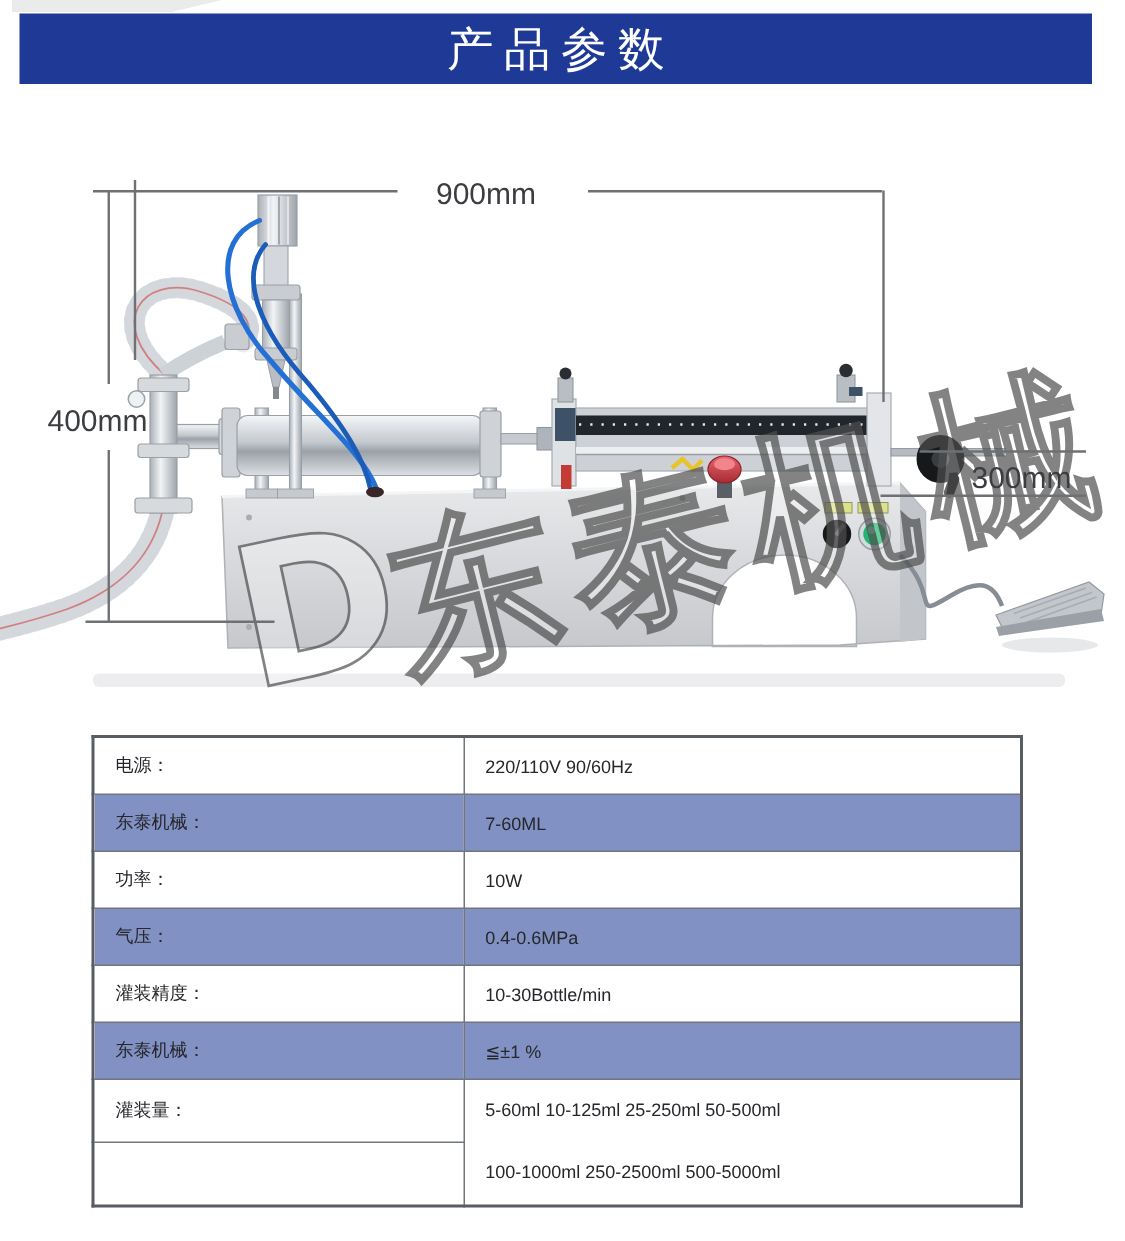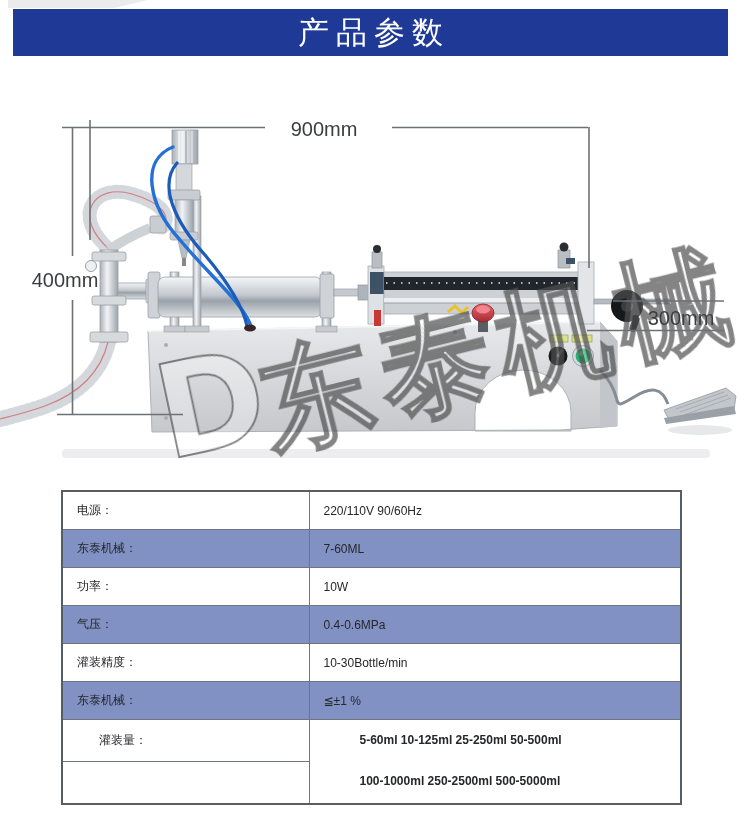--- a/index.html
+++ b/index.html
@@ -35,23 +35,23 @@
     border-collapse:collapse;table-layout:fixed;width:619px;
     border:2px solid #585c63;
   }
   .spec-table td{
     border:1px solid #71767e;
     font-size:12px;color:#26272b;
     padding:0 4px 0 14px;height:37px;
     overflow:hidden;white-space:nowrap;
   }
   .spec-table tr.alt td{background:#8191c3;}
-  .spec-table tr.tall td{height:41px;padding-left:36px;}
+  .spec-table tr.tall td{height:41px;}
   td.val-merged{padding:0;vertical-align:top;}
-  .val-line{height:41px;line-height:41px;padding-left:14px;white-space:nowrap;font-weight:bold;}
+  .val-line{height:41px;line-height:41px;padding-left:14px;white-space:nowrap;}
 </style>
 </head>
 <body>
 
 <div class="top-wedge"></div>
 
 <div class="banner">
   <span class="banner-title">产品参数</span>
 </div>
 

